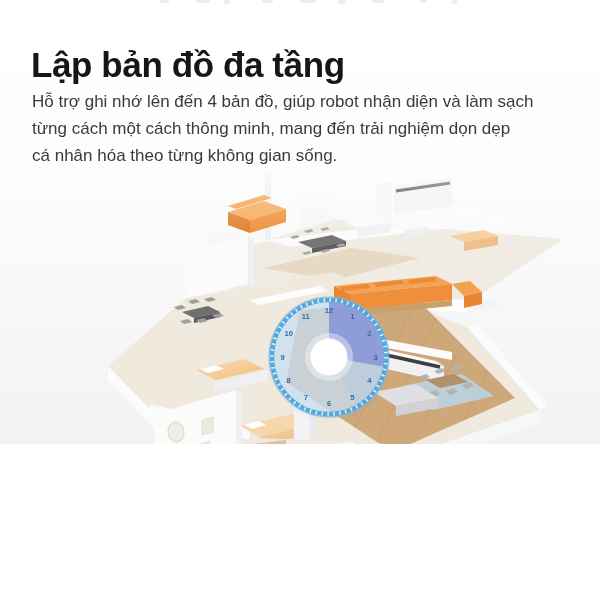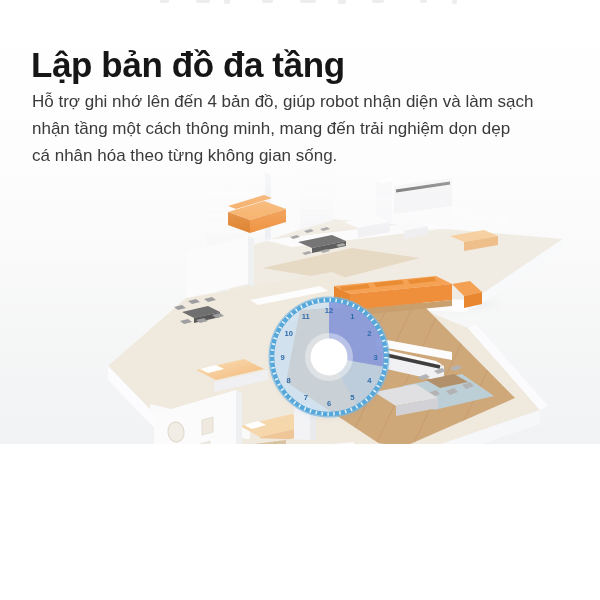--- a/index.html
+++ b/index.html
@@ -32,21 +32,21 @@
     <span style="left:338px;width:8px;height:4px"></span>
     <span style="left:372px;width:12px;height:3px"></span>
     <span style="left:420px;width:7px;height:3px"></span>
     <span style="left:452px;width:5px;height:4px"></span>
   </div>
 
   <h1 class="title">Lập bản đồ đa tầng</h1>
 
   <p class="desc">
     <span>Hỗ trợ ghi nhớ lên đến 4 bản đồ, giúp robot nhận diện và làm sạch</span>
-    <span>nhận tầng một cách thông minh, mang đến trải nghiệm dọn dẹp</span>
+    <span>từng cách một cách thông minh, mang đến trải nghiệm dọn dẹp</span>
     <span>cá nhân hóa theo từng không gian sống.</span>
   </p>
 
   <svg class="art" viewBox="0 0 600 600">
     <defs>
       <linearGradient id="wallFade" x1="0" y1="0" x2="0" y2="1">
         <stop offset="0" stop-color="#fdfdfe" stop-opacity="0.12"></stop>
         <stop offset="0.6" stop-color="#fafafb" stop-opacity="0.9"></stop>
         <stop offset="1" stop-color="#f5f5f7" stop-opacity="1"></stop>
       </linearGradient>

